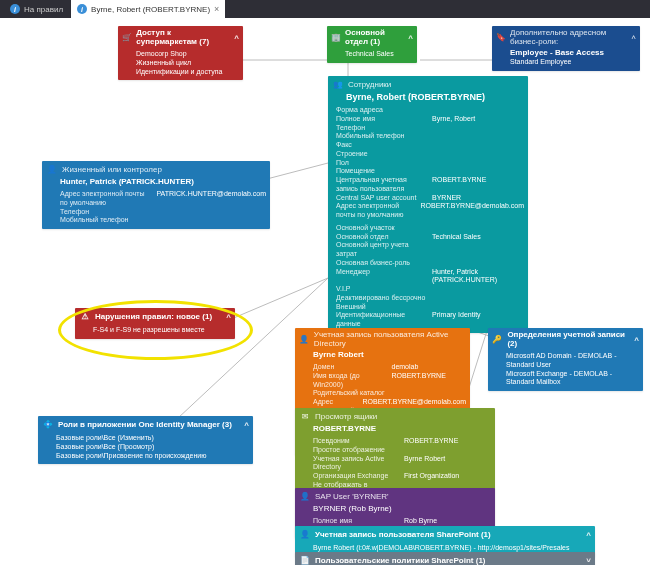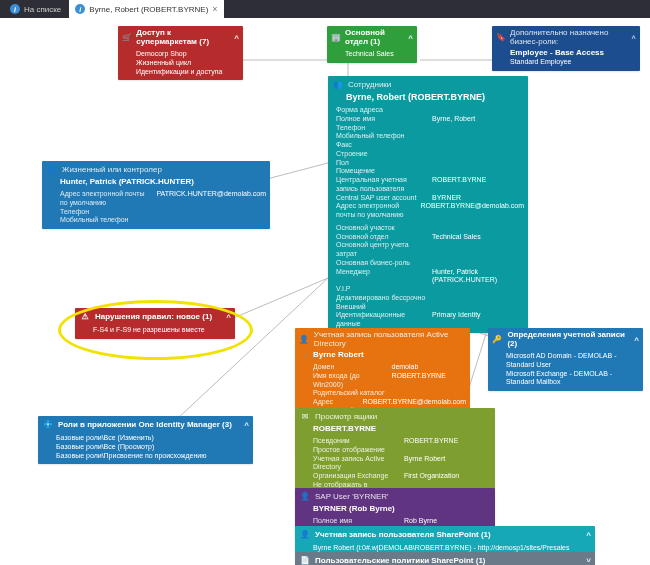--- a/index.html
+++ b/index.html
@@ -33,21 +33,21 @@
   .c-purple { background: #603480; }
   .c-cyan   { background: #17a8b8; }
   .c-slate  { background: #6b7a88; }
 </style>
 </head>
 <body>
 
 <div class="tabbar">
   <div class="tab">
     <span class="info-icon">i</span>
-    <span>На списке</span>
+    <span>На правил</span>
   </div>
   <div class="tab active">
     <span class="info-icon">i</span>
     <span>Byrne, Robert (ROBERT.BYRNE)</span>
     <span class="close-x">×</span>
   </div>
 </div>
 
 <div class="canvas">
   <svg class="connectors">
@@ -85,21 +85,21 @@
       <span class="chev">˄</span>
     </div>
     <div class="body">
         <div>Technical Sales</div>
       </div>
   </div>
 
   <div class="node c-dblue" style="left:492px;top:8px;width:148px">
     <div class="hdr" style="font-weight:400">
       <span class="icon">🔖</span>
-      <span class="light">Дополнительно назначено бизнес-роли:</span>
+      <span class="light">Дополнительно адресном бизнес-роли:</span>
       <span class="chev">˄</span>
     </div>
     <div class="body" style="padding-top:0">
       <div style="font-weight:600;font-size:8px">Employee - Base Access</div>
       <div>Standard Employee</div>
     </div>
   </div>
 
   <div class="node c-teal" style="left:328px;top:58px;width:200px">
     <div class="hdr" style="font-weight:400">
@@ -321,21 +321,21 @@
       <div>Базовые роли\Все (Просмотр)</div>
       <div>Базовые роли\Присвоение по происхождению</div>
     </div>
   </div>
 
   <div class="node c-purple" style="left:295px;top:470px;width:200px">
     <div class="hdr" style="font-weight:400">
       <span class="icon">👤</span>
       <span class="light">SAP User 'BYRNER'</span>
     </div>
-    <div style="padding:0 4px 2px 18px;font-weight:700">BYRNER (Rob Byrne)</div>
+    <div style="padding:0 4px 2px 18px;font-weight:400">BYRNER (Rob Byrne)</div>
     <div class="body" id="sap-rows">
         <div class="row">
           <span class="light">Полное имя</span>
           <span>Rob Byrne</span>
         </div>
         <div class="row">
           <span class="light">Manage level</span>
           <span>---</span>
         </div>
       </div>

